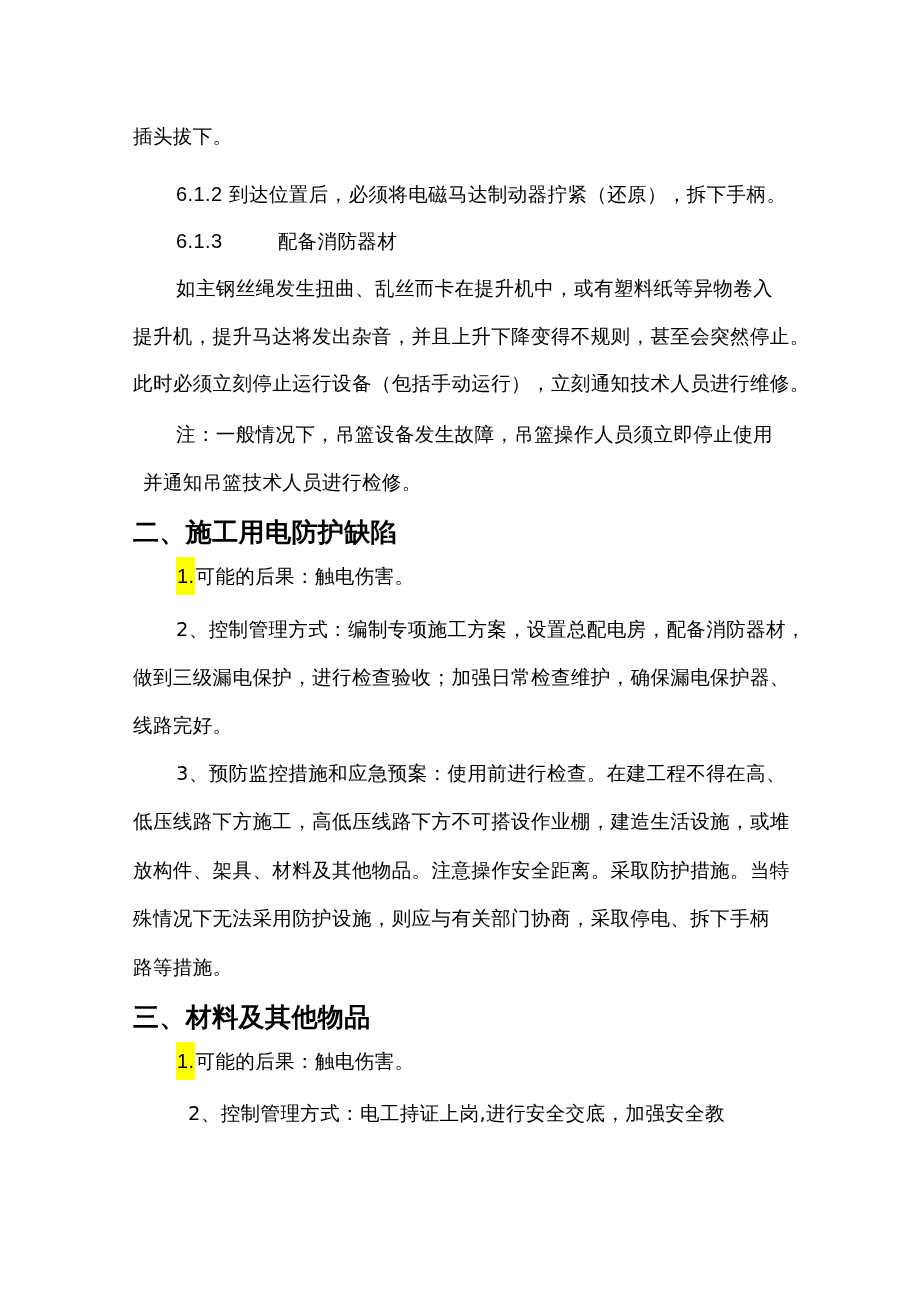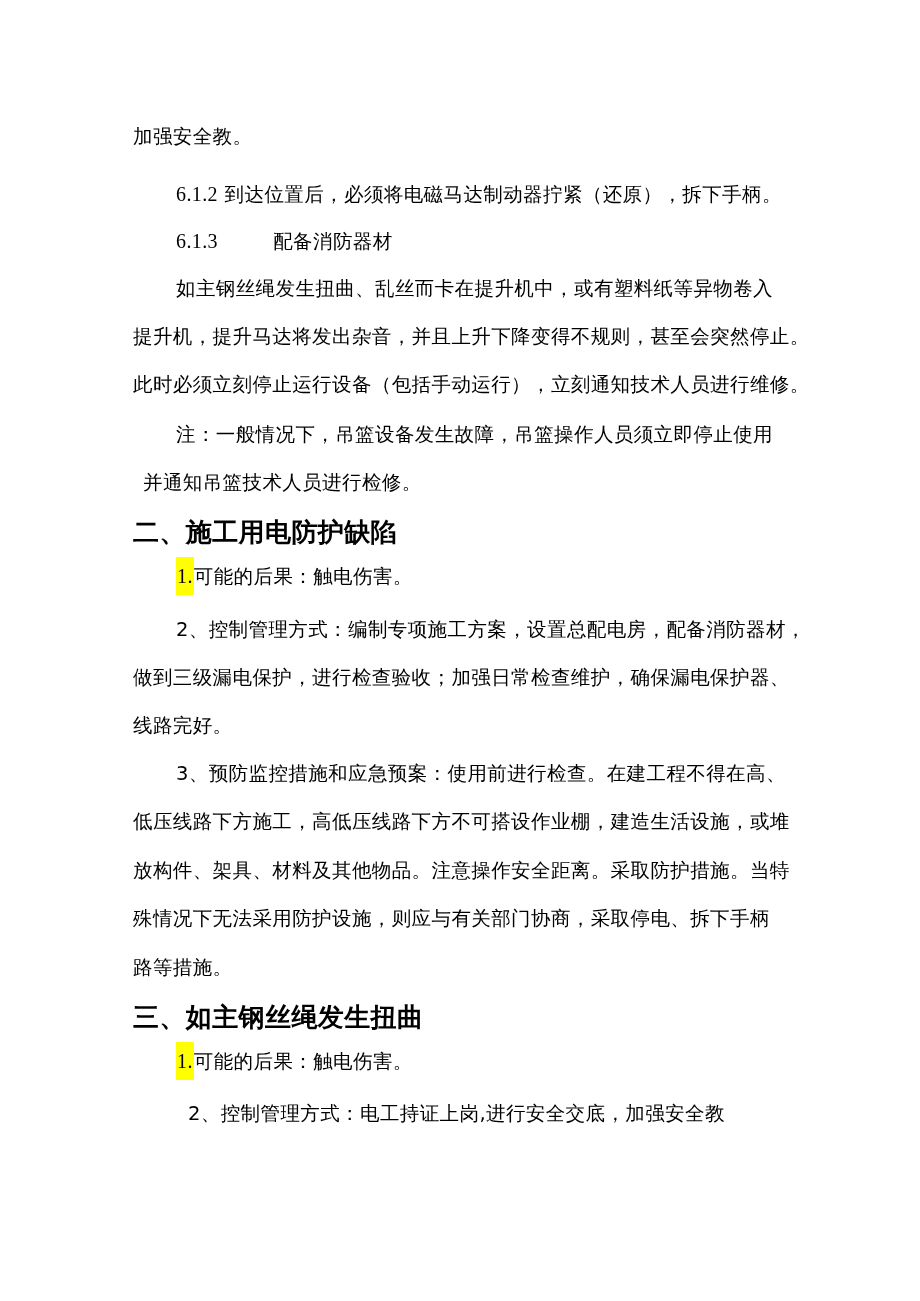--- a/index.html
+++ b/index.html
@@ -5,67 +5,67 @@
   html, body { margin: 0; padding: 0; background: #ffffff; }
   body {
     width: 920px; height: 1301px; position: relative; overflow: hidden;
     font-family: "DejaVu Sans", "Liberation Sans", sans-serif;
     color: #000000;
   }
   .line {
     position: absolute; left: 0; white-space: nowrap;
     font-size: 19.5px; line-height: 24px; letter-spacing: 0.4px;
   }
-  .num { font-family: Liberation Serif, serif; font-size: 20px; }
+  .num { font-family: Liberation Sans, sans-serif; font-size: 20px; }
   .heading { font-weight: bold; font-size: 26px; }
   .hl { background: #ffff00; display: inline-block; line-height: 38px; padding: 0 1px; }
   .gap { display: inline-block; }
 </style>
 </head>
 <body>
 
 <div>
 
-  <div class="line" style="left:133px; top:125px;">加强安全教。</div>
+  <div class="line" style="left:133px; top:125px;">插头拔下。</div>
 
   <div class="line" style="left:176px; top:182px;">
     <span class="num">6.1.2</span>
     <span>到达位置后，必须将电磁马达制动器拧紧（还原），拆下手柄。</span>
   </div>
 
   <div class="line" style="left:176px; top:229px;">
     <span class="num">6.1.3</span>
     <span class="gap" style="width:42px;"></span>
     <span>配备消防器材</span>
   </div>
 
   <div class="line" style="left:176px; top:277px;">如主钢丝绳发生扭曲、乱丝而卡在提升机中，或有塑料纸等异物卷入</div>
   <div class="line" style="left:133px; top:325px;">提升机，提升马达将发出杂音，并且上升下降变得不规则，甚至会突然停止。</div>
-  <div class="line" style="left:133px; top:373px;">此时必须立刻停止运行设备（包括手动运行），立刻通知技术人员进行维修。</div>
+  <div class="line" style="left:133px; top:373px;font-family:Liberation Mono, monospace;">此时必须立刻停止运行设备（包括手动运行），立刻通知技术人员进行维修。</div>
 
   <div class="line" style="left:176px; top:423px;">注：一般情况下，吊篮设备发生故障，吊篮操作人员须立即停止使用</div>
   <div class="line" style="left:143px; top:471px;">并通知吊篮技术人员进行检修。</div>
 
   <div class="line heading" style="left:133px; top:520px;">二、施工用电防护缺陷</div>
 
   <div class="line" style="left:176px; top:557px;">
     <span class="num hl">1.</span><span>可能的后果：触电伤害。</span>
   </div>
 
   <div class="line" style="left:176px; top:618px;">2、控制管理方式：编制专项施工方案，设置总配电房，配备消防器材，</div>
   <div class="line" style="left:133px; top:666px;">做到三级漏电保护，进行检查验收；加强日常检查维护，确保漏电保护器、</div>
   <div class="line" style="left:133px; top:714px;">线路完好。</div>
 
   <div class="line" style="left:176px; top:762px;">3、预防监控措施和应急预案：使用前进行检查。在建工程不得在高、</div>
   <div class="line" style="left:133px; top:810px;">低压线路下方施工，高低压线路下方不可搭设作业棚，建造生活设施，或堆</div>
   <div class="line" style="left:133px; top:859px;">放构件、架具、材料及其他物品。注意操作安全距离。采取防护措施。当特</div>
   <div class="line" style="left:133px; top:907px;">殊情况下无法采用防护设施，则应与有关部门协商，采取停电、拆下手柄</div>
   <div class="line" style="left:133px; top:956px;">路等措施。</div>
 
-  <div class="line heading" style="left:133px; top:1005px;">三、如主钢丝绳发生扭曲</div>
+  <div class="line heading" style="left:133px; top:1005px;">三、材料及其他物品</div>
 
   <div class="line" style="left:176px; top:1042px;">
     <span class="num hl">1.</span><span>可能的后果：触电伤害。</span>
   </div>
 
   <div class="line" style="left:188px; top:1102px;">2、控制管理方式：电工持证上岗,进行安全交底，加强安全教</div>
 
 </div>
 
 </body></html>

